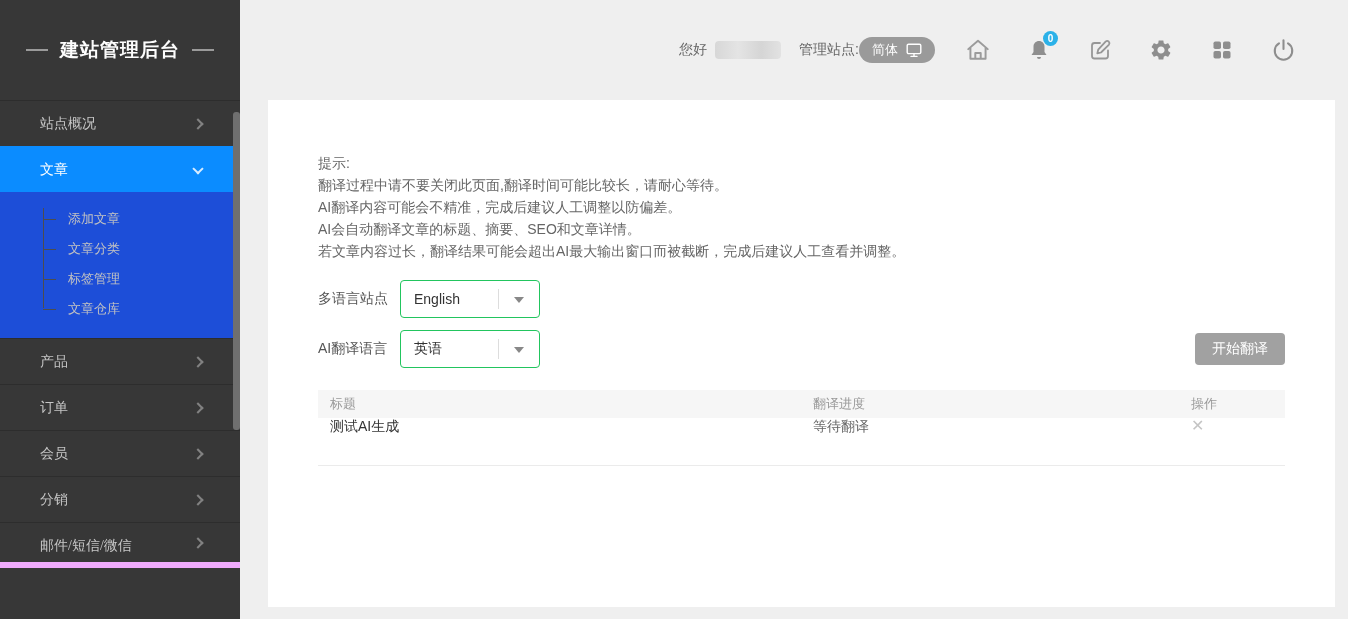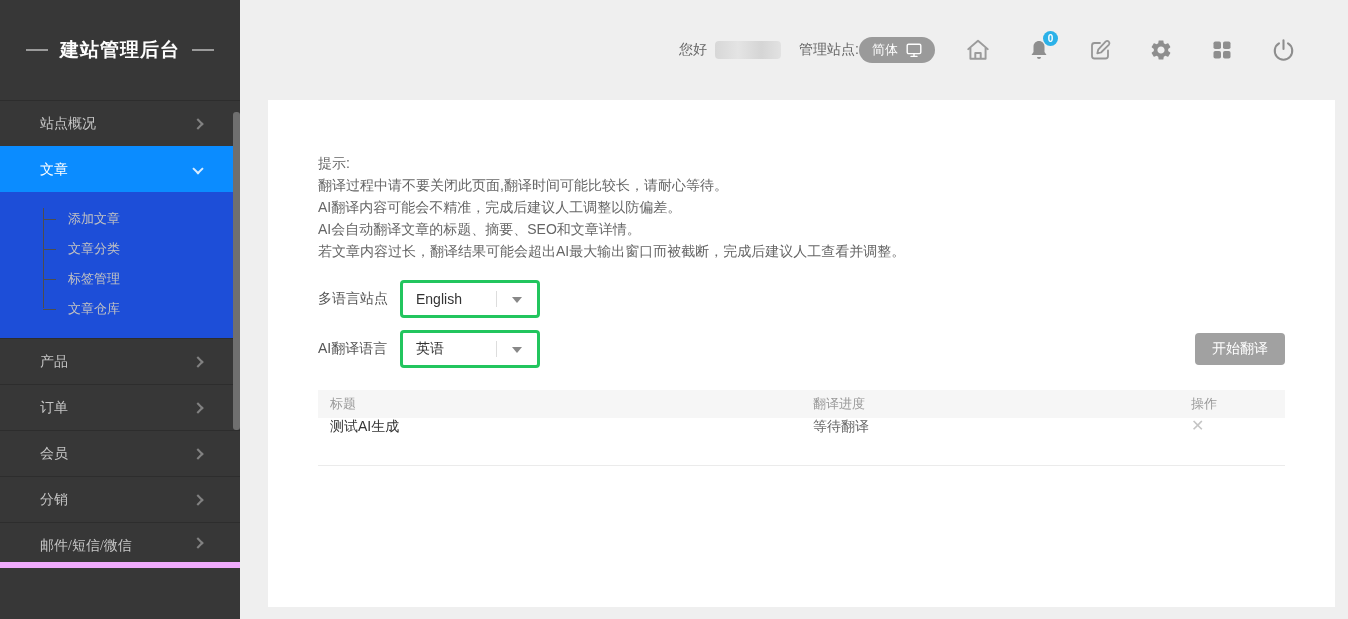--- a/index.html
+++ b/index.html
@@ -85,21 +85,21 @@
   
   .card {
     position:absolute; left:268px; top:100px; width:1067px; height:507px;
     background:#ffffff; padding:52px 50px 0 50px;
   }
   .tips { color:#666; font-size:14px; line-height:22px; }
   .form-row { display:flex; align-items:center; margin-top:18px; }
   .form-row + .form-row { margin-top:12px; }
   .form-label { width:82px; font-size:14px; color:#555; flex:0 0 auto; }
   .select-box {
-    position:relative; width:140px; height:38px; border:3px solid #22c55e;
+    position:relative; width:140px; height:38px; border:1px solid #22c55e;
     border-radius:4px; background:#fff; display:flex; align-items:center;
     padding-left:13px; font-size:14px; color:#333; cursor:pointer;
   }
   .select-divider { position:absolute; right:40px; top:8px; bottom:8px; width:1px; background:#dddddd; }
   .select-caret {
     position:absolute; right:15px; top:50%; transform:translateY(-35%);
     width:0; height:0; border-left:5px solid transparent; border-right:5px solid transparent;
     border-top:6px solid #888888;
   }
   .start-btn {

